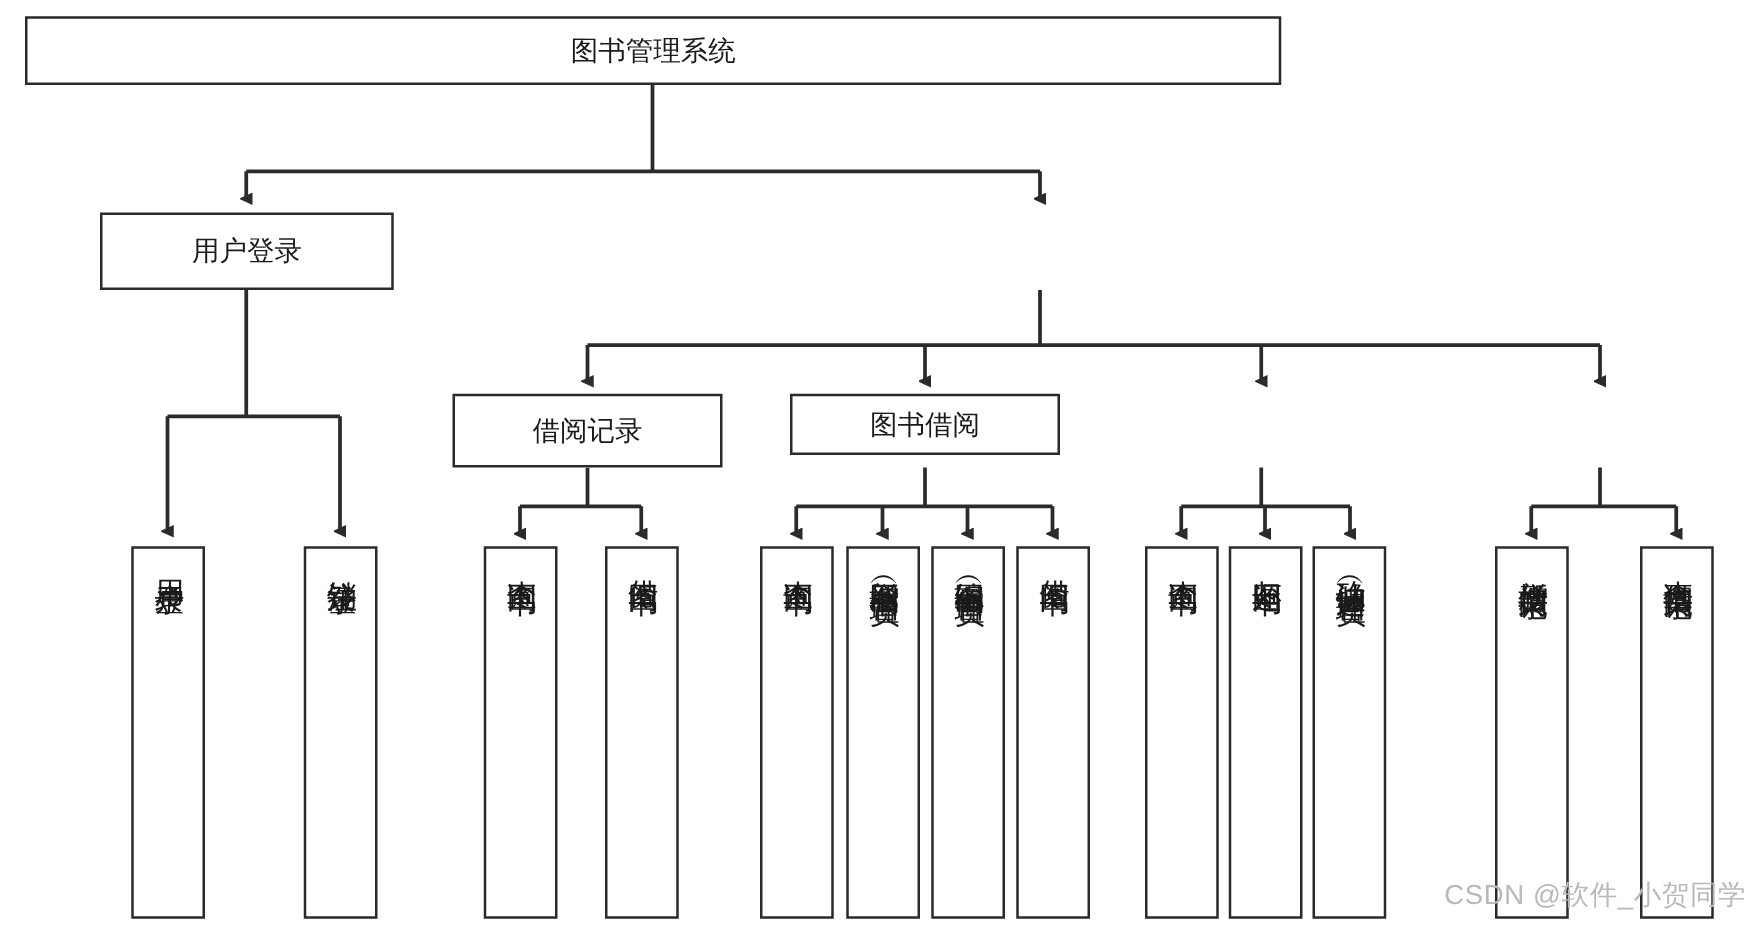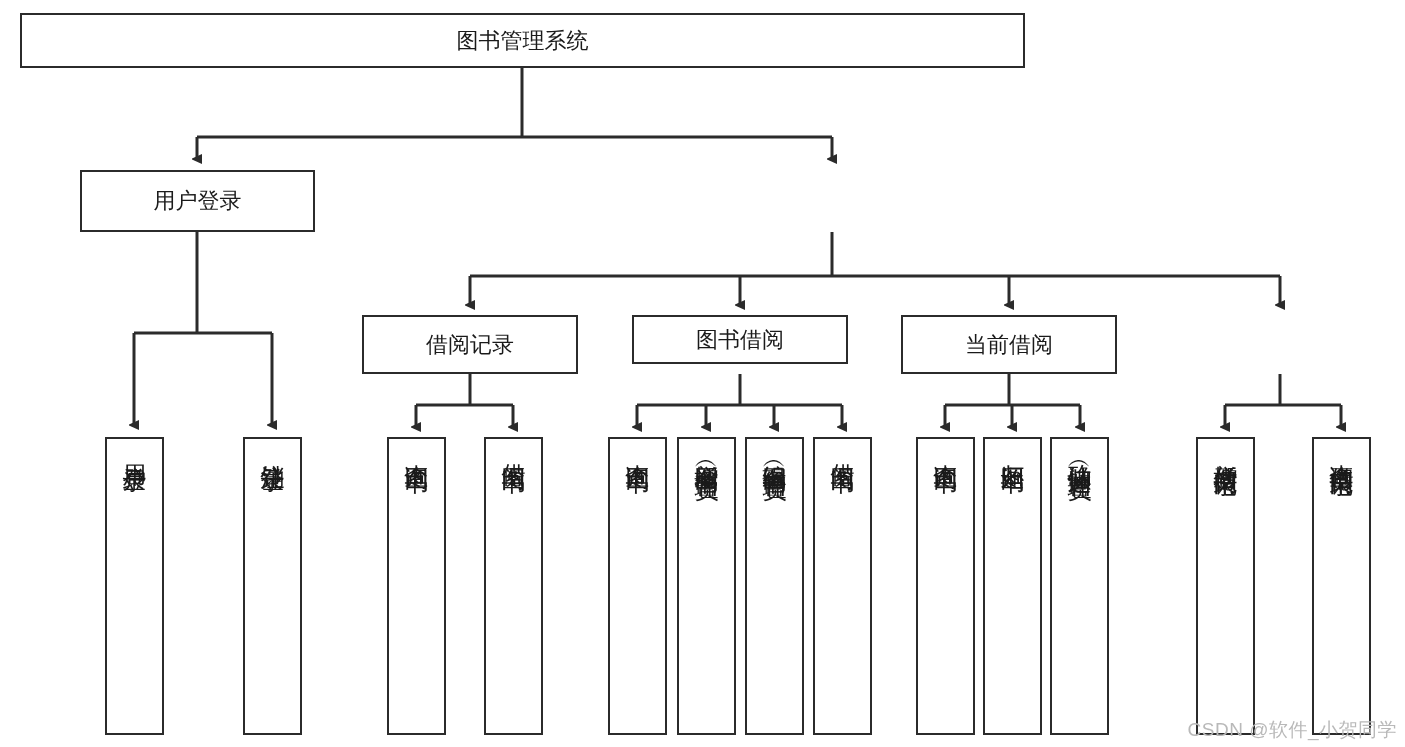--- a/index.html
+++ b/index.html
@@ -50,22 +50,22 @@
   .node.vert .label {
     writing-mode: vertical-rl;
     text-orientation: upright;
     font-size: 24px;
     letter-spacing: 2px;
     line-height: 1;
   }
   #watermark {
     position: absolute;
     right: 8px;
-    bottom: 4px;
-    font-size: 19px;
+    bottom: 16px;
+    font-size: 22px;
     color: #b9b9b9;
     letter-spacing: 0.5px;
     user-select: none;
   }
 </style>
 </head>
 <body>
 
 <div id="canvas">
 
@@ -126,23 +126,20 @@
   <div class="node horiz" style="left:80px; top:170px; width:235px; height:62px;">
     <span class="label">用户登录</span>
   </div>
 
   <div class="node horiz" style="left:362px; top:315px; width:216px; height:59px;">
     <span class="label">借阅记录</span>
   </div>
   <div class="node horiz" style="left:632px; top:315px; width:216px; height:49px;">
     <span class="label">图书借阅</span>
   </div>
-  <div class="node horiz" style="left:901px; top:315px; width:216px; height:59px;">
-    <span class="label">当前借阅</span>
-  </div>
 
   <div class="node vert" style="left:105px; top:437px; width:59px; height:298px;">
     <span class="label">用户登录</span>
   </div>
   <div class="node vert" style="left:243px; top:437px; width:59px; height:298px;">
     <span class="label">注销登录</span>
   </div>
 
   <div class="node vert" style="left:387px; top:437px; width:59px; height:298px;">
     <span class="label">查询图书</span>

